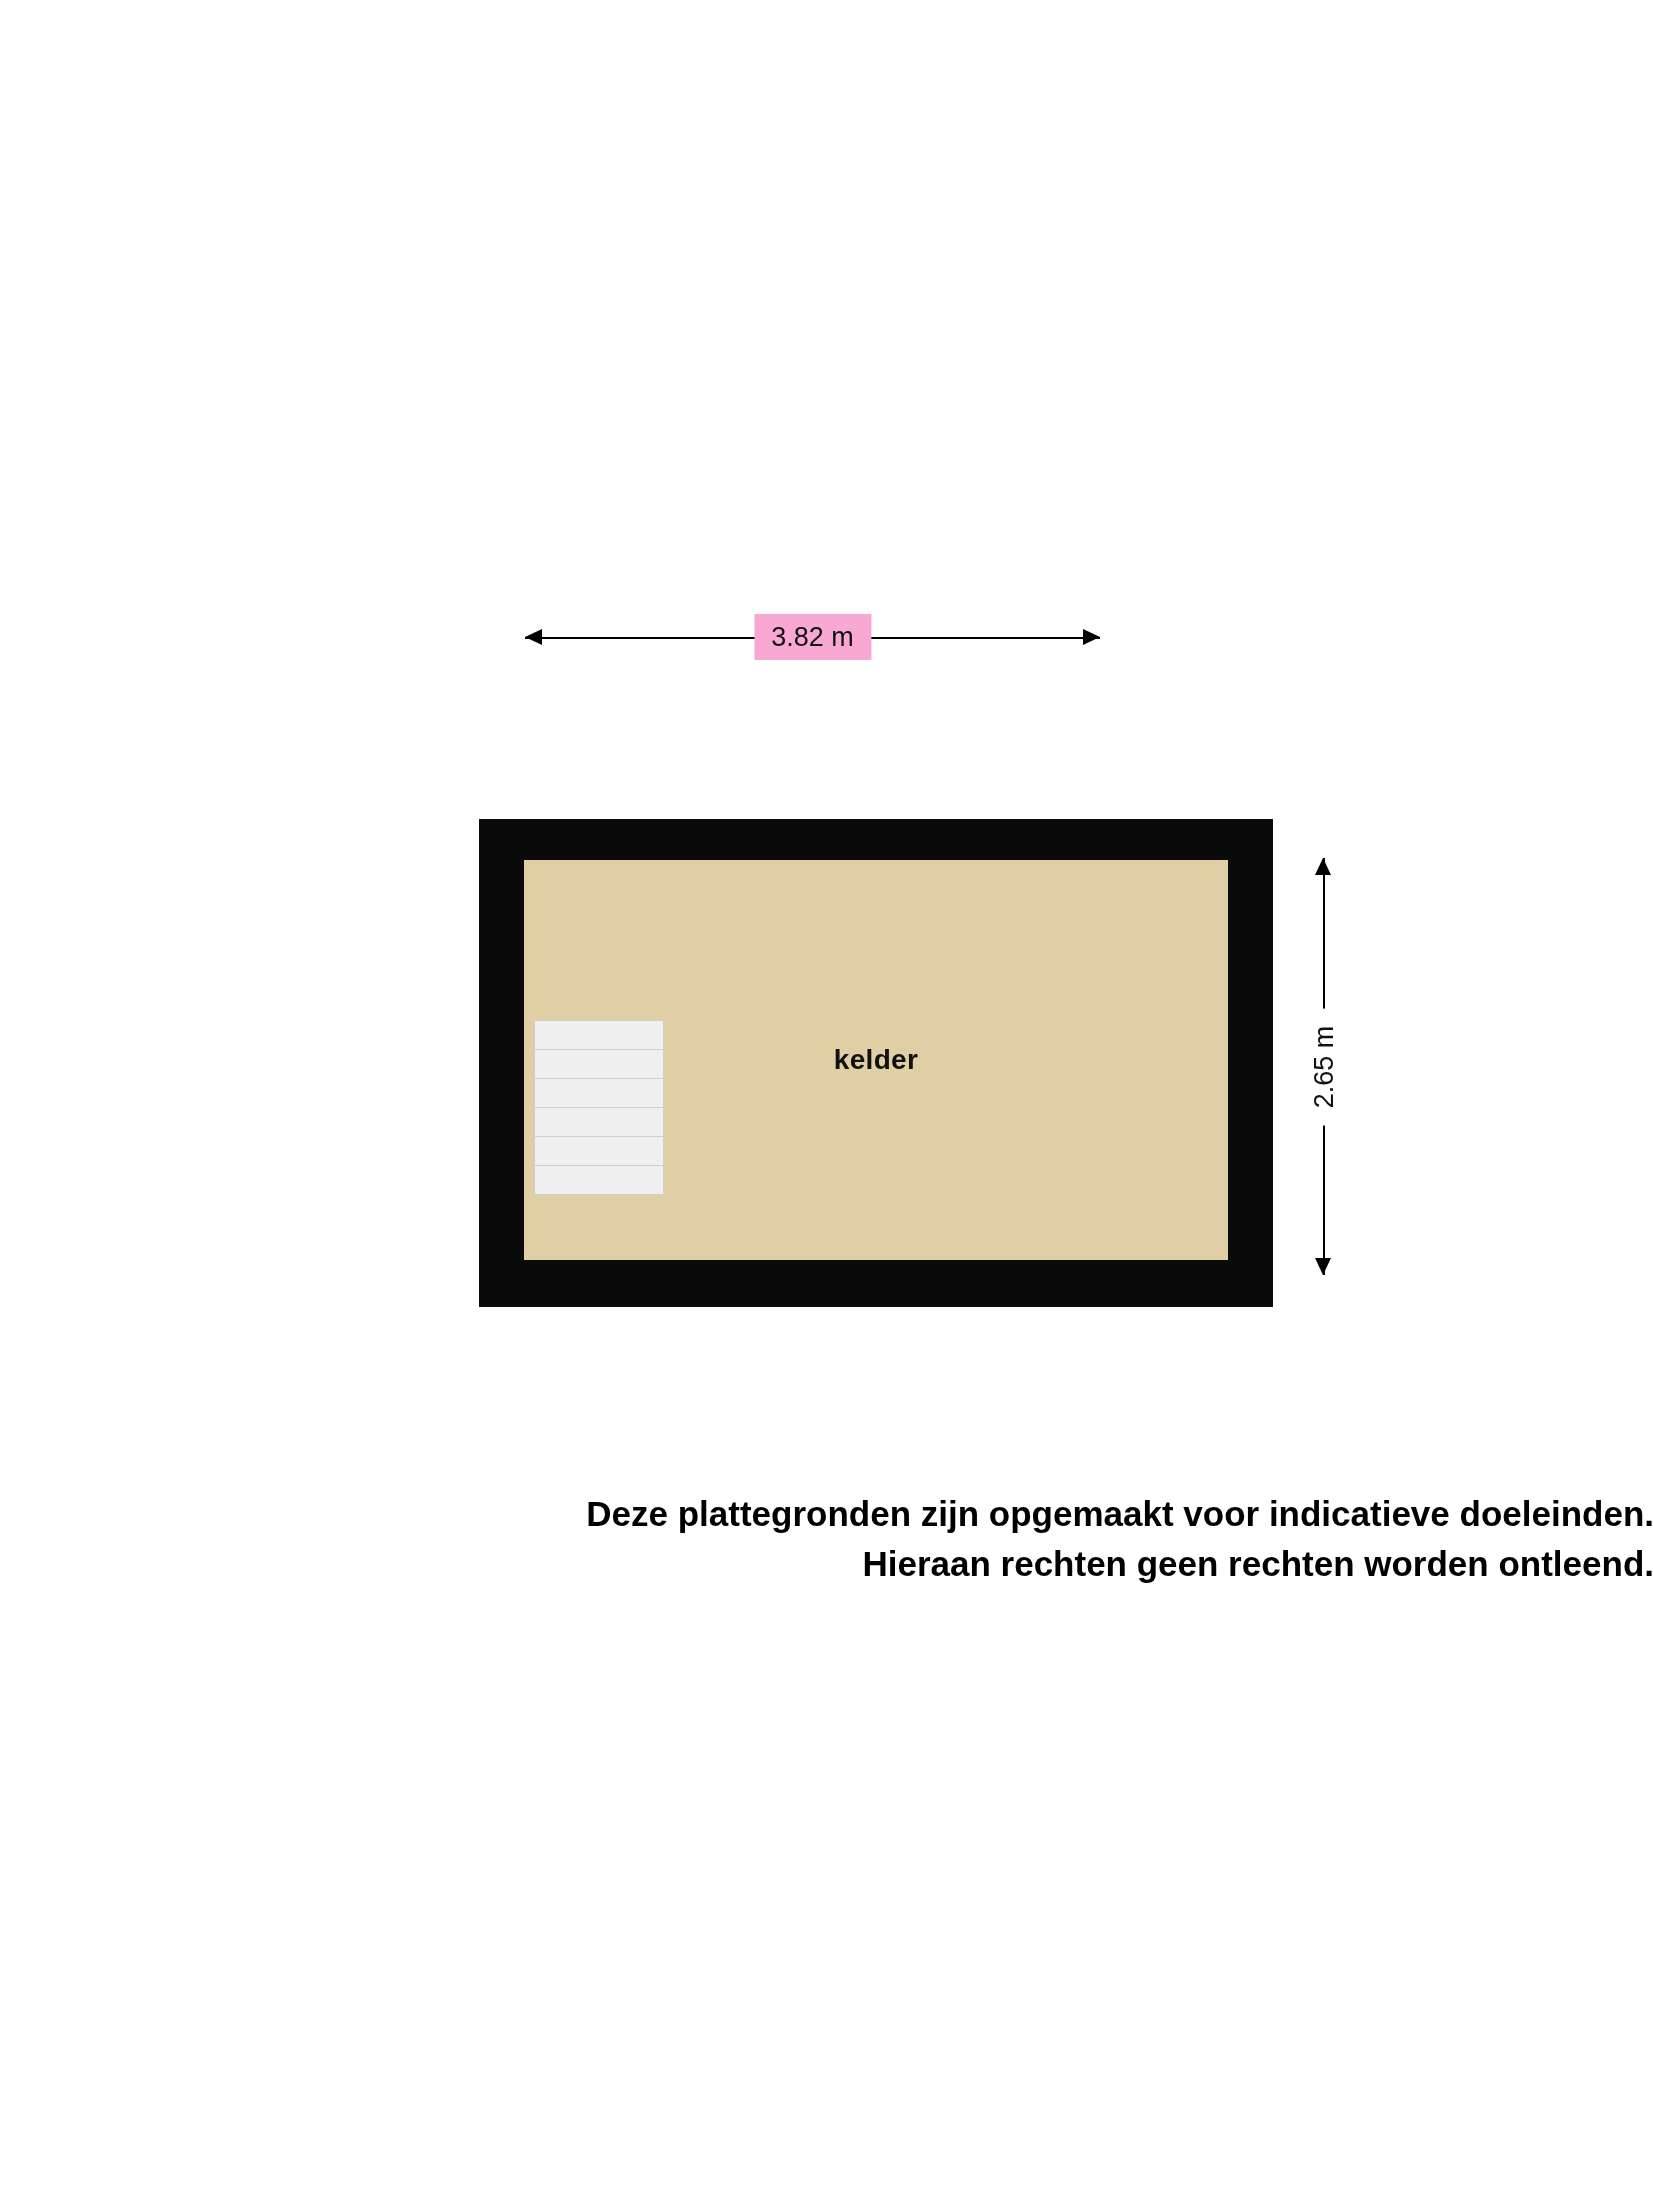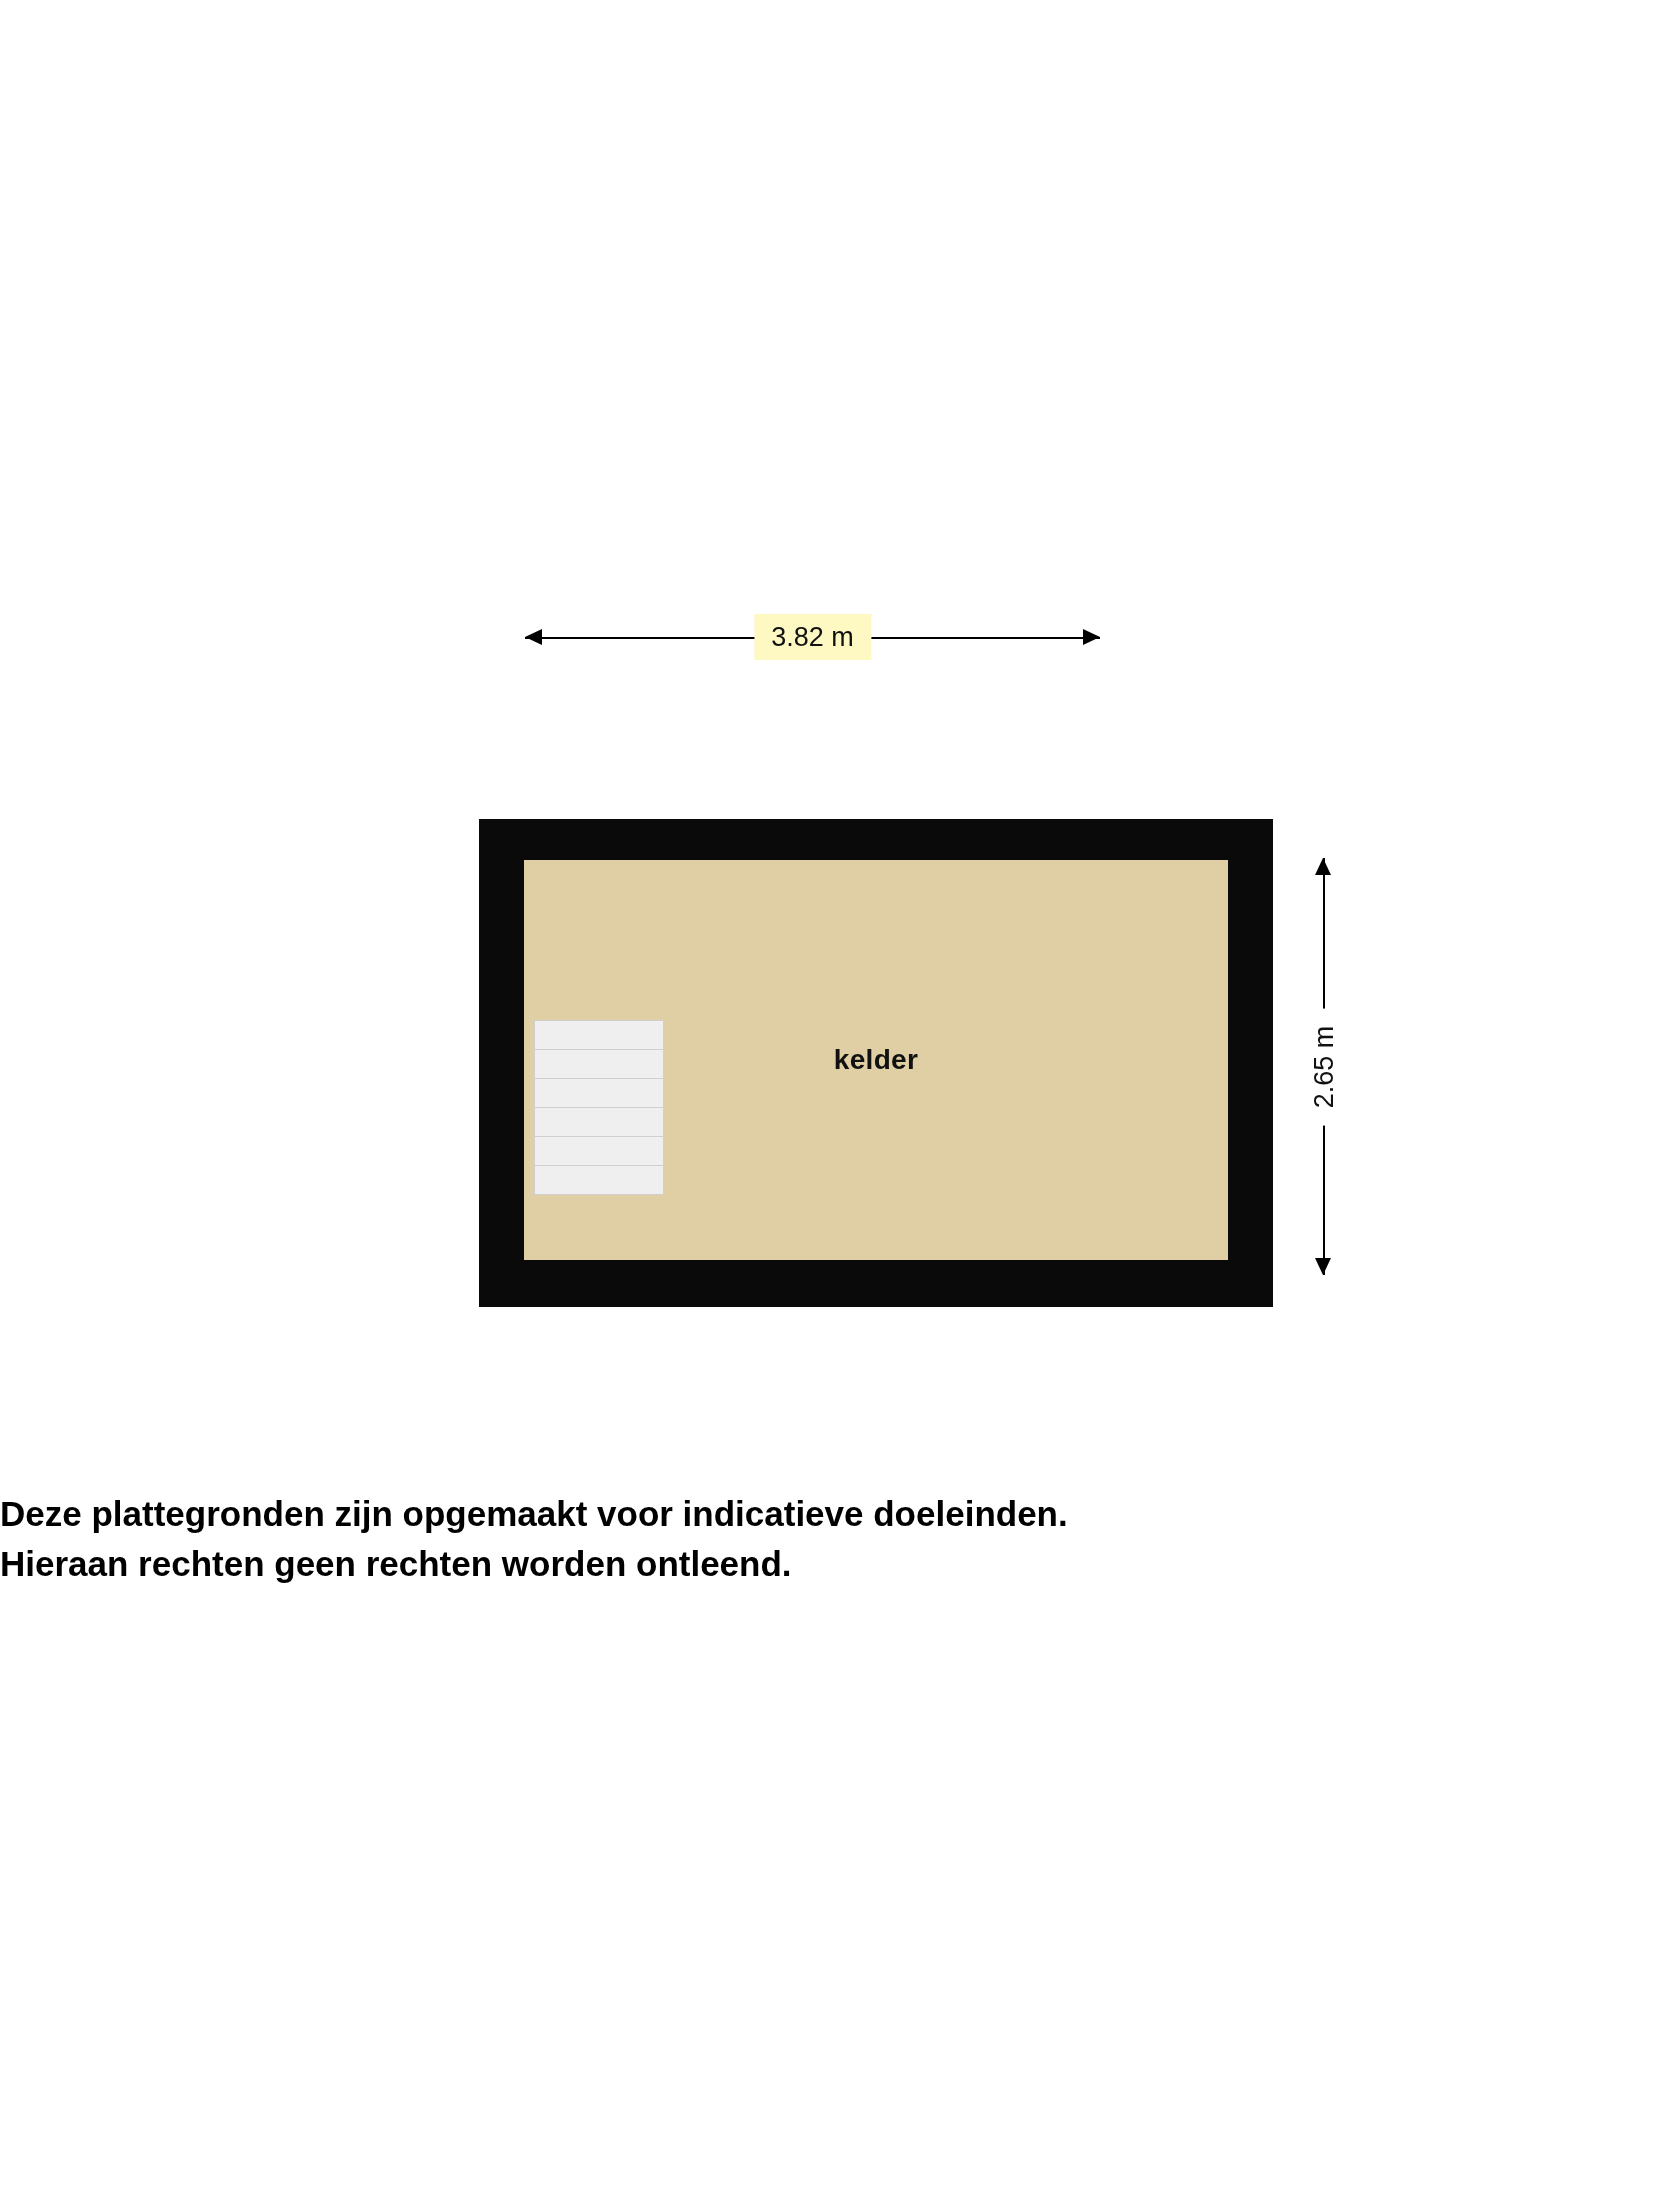--- a/index.html
+++ b/index.html
@@ -39,21 +39,21 @@
     top: 23px;
     width: 575px;
     height: 1.6px;
     background: #000;
   }
   #dim-width .label {
     position: absolute;
     left: 50%;
     top: 0;
     transform: translateX(-50%);
-    background: #fef9c3;
+    background: #f9a8d4;
     padding: 0 17.3px;
     font-size: 27px;
     line-height: 46px;
     color: #111;
     white-space: nowrap;
   }
   #dim-width .arrow-l,
   #dim-width .arrow-r {
     position: absolute;
     top: 15px;
@@ -168,21 +168,21 @@
   #stairs .step:last-child {
     border-bottom: none;
   }
 
   
   #disclaimer {
     position: absolute;
     left: 0;
     top: 1489px;
     width: 1654px;
-    text-align: left;
+    text-align: right;
     font-size: 35px;
     font-weight: bold;
     line-height: 1.42;
     color: #000;
   }
   #disclaimer .line2 {
     display: block;
   }
 </style>
 </head>

